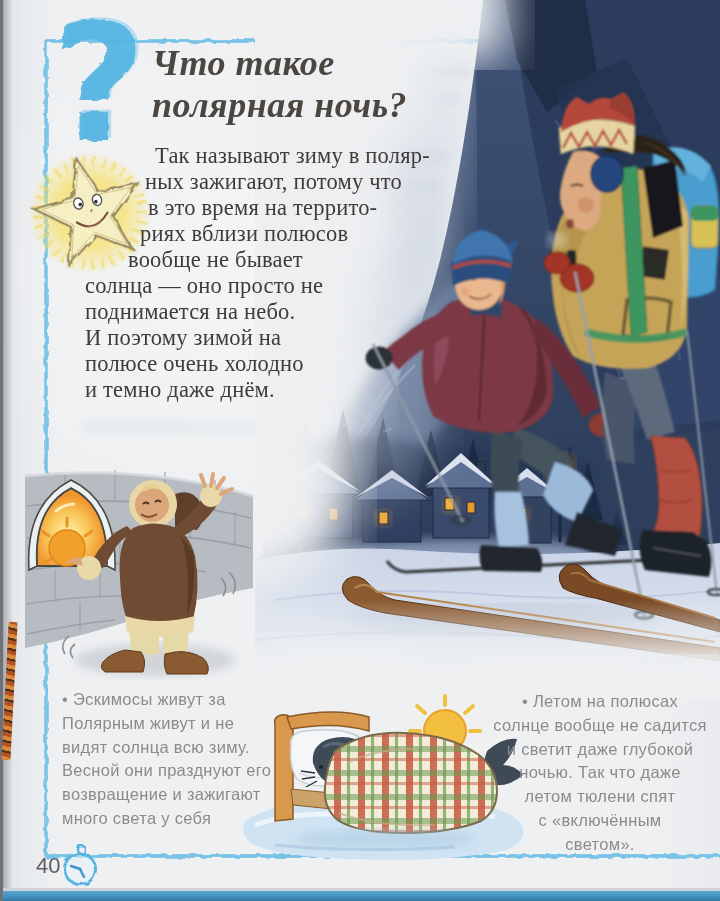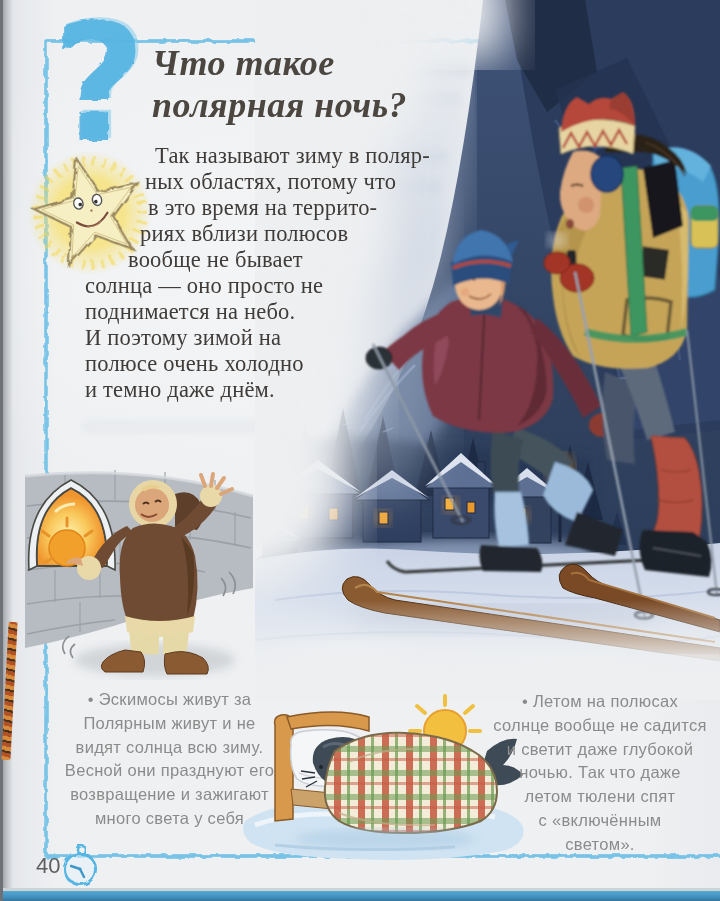--- a/index.html
+++ b/index.html
@@ -22,21 +22,21 @@
   .body-line{white-space:nowrap;}
   .body-line:nth-child(1){margin-left:93px;}
   .body-line:nth-child(2){margin-left:83px;}
   .body-line:nth-child(3){margin-left:86px;}
   .body-line:nth-child(4){margin-left:78px;}
   .body-line:nth-child(5){margin-left:66px;}
   .body-line:nth-child(n+6){margin-left:23px;}
   .fact{font-size:16.5px;line-height:23.8px;color:#8b8b8b;letter-spacing:.3px;}
   .fact-left{left:62px;top:688px;width:215px;}
   .fact-right{left:486px;top:690px;width:228px;text-align:center;}
-  .fact div{white-space:nowrap;text-align:center;}
+  .fact div{white-space:nowrap;}
   .pagenum{left:36px;top:853px;font-size:22px;color:#5f5f5f;z-index:5;text-align:center;}
   .spine{position:absolute;left:0;top:0;width:20px;height:901px;z-index:6;
     background:linear-gradient(90deg,#84888e 0%,#b4b8bd 25%,rgba(228,230,233,.6) 65%,rgba(238,240,242,0) 100%);}
   .spine-edge{position:absolute;left:0;top:0;width:3px;height:901px;z-index:7;background:#6e7278;}
   .sticker{position:absolute;left:5px;top:622px;width:9px;height:138px;z-index:7;transform:rotate(3deg);
     background:repeating-linear-gradient(12deg,#d98a3a 0 4px,#b05226 4px 8px,#46301c 8px 10px);border-radius:2px;}
   .page-shadow-line{position:absolute;left:0;bottom:10px;width:720px;height:3px;background:#ccd2d6;z-index:6;}
   .band{position:absolute;left:0;bottom:0;width:720px;height:10px;z-index:6;
     background:linear-gradient(180deg,#58a8d0 0%,#4193c0 55%,#35759c 100%);}
 </style>
@@ -435,21 +435,21 @@
     <ellipse cx="150" cy="146" rx="90" ry="10" fill="#a9c8e0" opacity=".5" filter="url(#sb)"></ellipse>
   </svg>
 
   <div class="txt title">
     <div>Что такое</div>
     <div>полярная ночь?</div>
   </div>
 
   <div class="txt bodytxt">
     <div class="body-line">Так называют зиму в поляр-</div>
-    <div class="body-line">ных областях, потому что</div>
+    <div class="body-line">ных зажигают, потому что</div>
     <div class="body-line">в это время на террито-</div>
     <div class="body-line">риях вблизи полюсов</div>
     <div class="body-line">вообще не бывает</div>
     <div class="body-line">солнца — оно просто не</div>
     <div class="body-line">поднимается на небо.</div>
     <div class="body-line">И поэтому зимой на</div>
     <div class="body-line">полюсе очень холодно</div>
     <div class="body-line">и темно даже днём.</div>
   </div>
 

